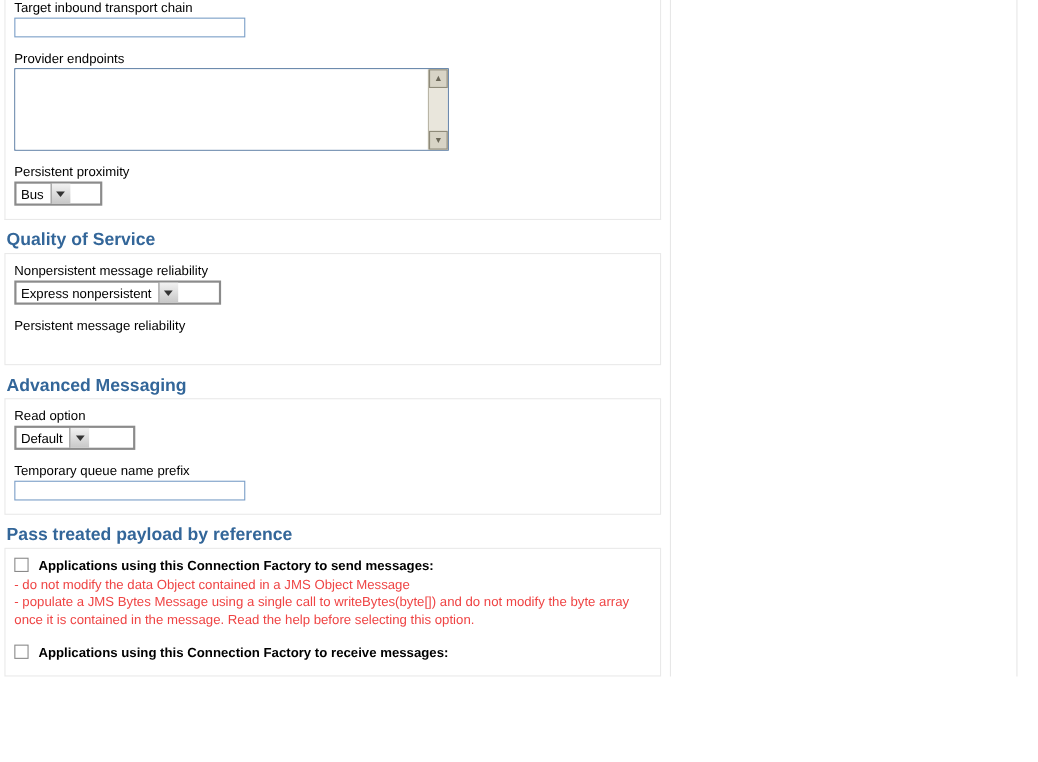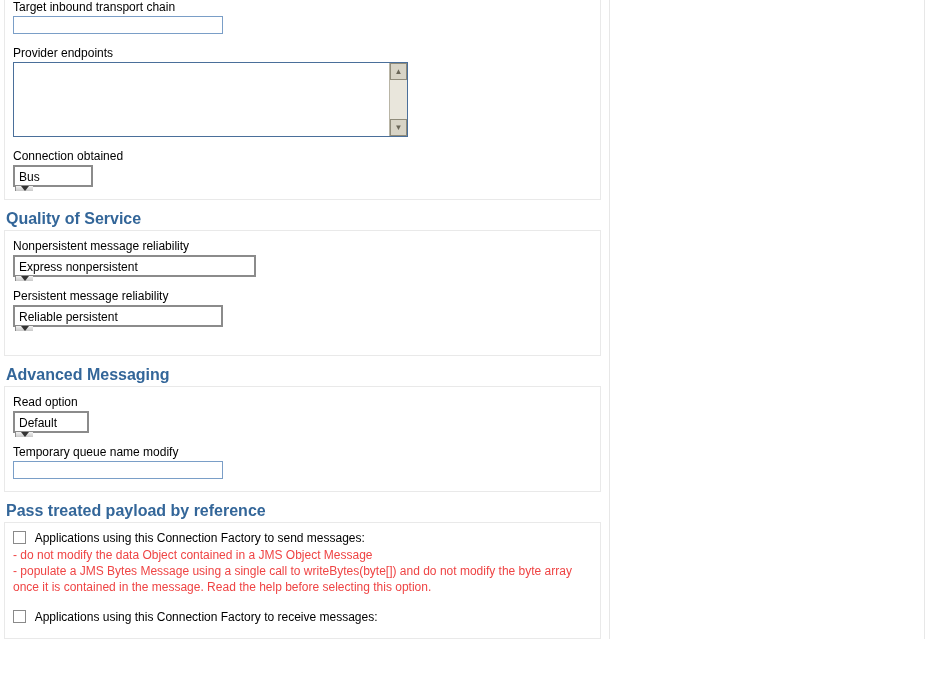--- a/index.html
+++ b/index.html
@@ -87,21 +87,20 @@
   
   .classic-select {
     display: inline-flex;
     align-items: stretch;
     border: 2px solid #8b8b8b;
     background: #ffffff;
     height: 22px;
     box-sizing: border-box;
     font-family: Verdana, Arial, sans-serif;
     font-size: 12px;
-    flex-direction: column;
   }
   .classic-select .sel-text {
     padding: 1px 6px 0 4px;
     line-height: 18px;
     white-space: nowrap;
   }
   .classic-select .sel-btn {
     width: 17px;
     background: linear-gradient(#f2f2f2, #c8c8c8);
     border-left: 1px solid #8b8b8b;
@@ -111,20 +110,21 @@
   }
   .classic-select .tri {
     width: 0; height: 0;
     border-left: 4px solid transparent;
     border-right: 4px solid transparent;
     border-top: 5px solid #333;
   }
   
   .chk-row {
     margin-bottom: 2px;
+    font-weight: bold;
   }
   .chk {
     display: inline-block;
     width: 13px;
     height: 13px;
     border: 1px solid #8a8a8a;
     background: #ffffff;
     vertical-align: -2px;
     margin-right: 6px;
     box-sizing: border-box;
@@ -166,69 +166,63 @@
         <div class="listbox">
           <div class="listbox-body"></div>
           <div class="listbox-scroll">
             <div class="scroll-btn">▲</div>
             <div class="scroll-btn">▼</div>
           </div>
         </div>
       </div>
 
       <div class="field-block" style="margin-bottom:0;">
-        <span class="field-label">Connection obtained</span>
+        <span class="field-label">Persistent proximity</span>
         <div class="classic-select" style="width:80px;">
           <span class="sel-text">Bus</span>
           <span class="sel-btn">
               <span class="tri"></span>
             </span>
         </div>
       </div>
     </div>
 
     <div class="section-title">Quality of Service</div>
     <div class="section-box">
 
       <div class="field-block">
         <span class="field-label">Nonpersistent message reliability</span>
-        <div class="classic-select" style="width:243px;">
+        <div class="classic-select" style="width:188px;">
           <span class="sel-text">Express nonpersistent</span>
           <span class="sel-btn">
               <span class="tri"></span>
             </span>
         </div>
       </div>
 
       <div class="field-block" style="margin-bottom:16px;">
         <span class="field-label">Persistent message reliability</span>
-        <div class="classic-select" style="width:210px;">
-          <span class="sel-text">Reliable persistent</span>
-          <span class="sel-btn">
-              <span class="tri"></span>
-            </span>
-        </div>
       </div>
     </div>
 
     <div class="section-title">Advanced Messaging</div>
     <div class="section-box">
 
       <div class="field-block">
         <span class="field-label">Read option</span>
-        <div class="classic-select" style="width:76px;">
+        <div class="classic-select" style="width:110px;">
           <span class="sel-text">Default</span>
           <span class="sel-btn">
               <span class="tri"></span>
             </span>
         </div>
       </div>
 
       <div class="field-block" style="margin-bottom:0;">
-        <span class="field-label">Temporary queue name modify</span>
+        <span class="field-label">Temporary queue name prefix</span>
         <input type="text" class="text-input" style="width: 210px;" value="">
       </div>
     </div>
 
     <div class="section-title">Pass treated payload by reference</div>
     <div class="section-box">
 
       <div class="chk-row">
         <span class="chk"></span>
         <span class="chk-label">Applications using this Connection Factory to send messages:</span>

